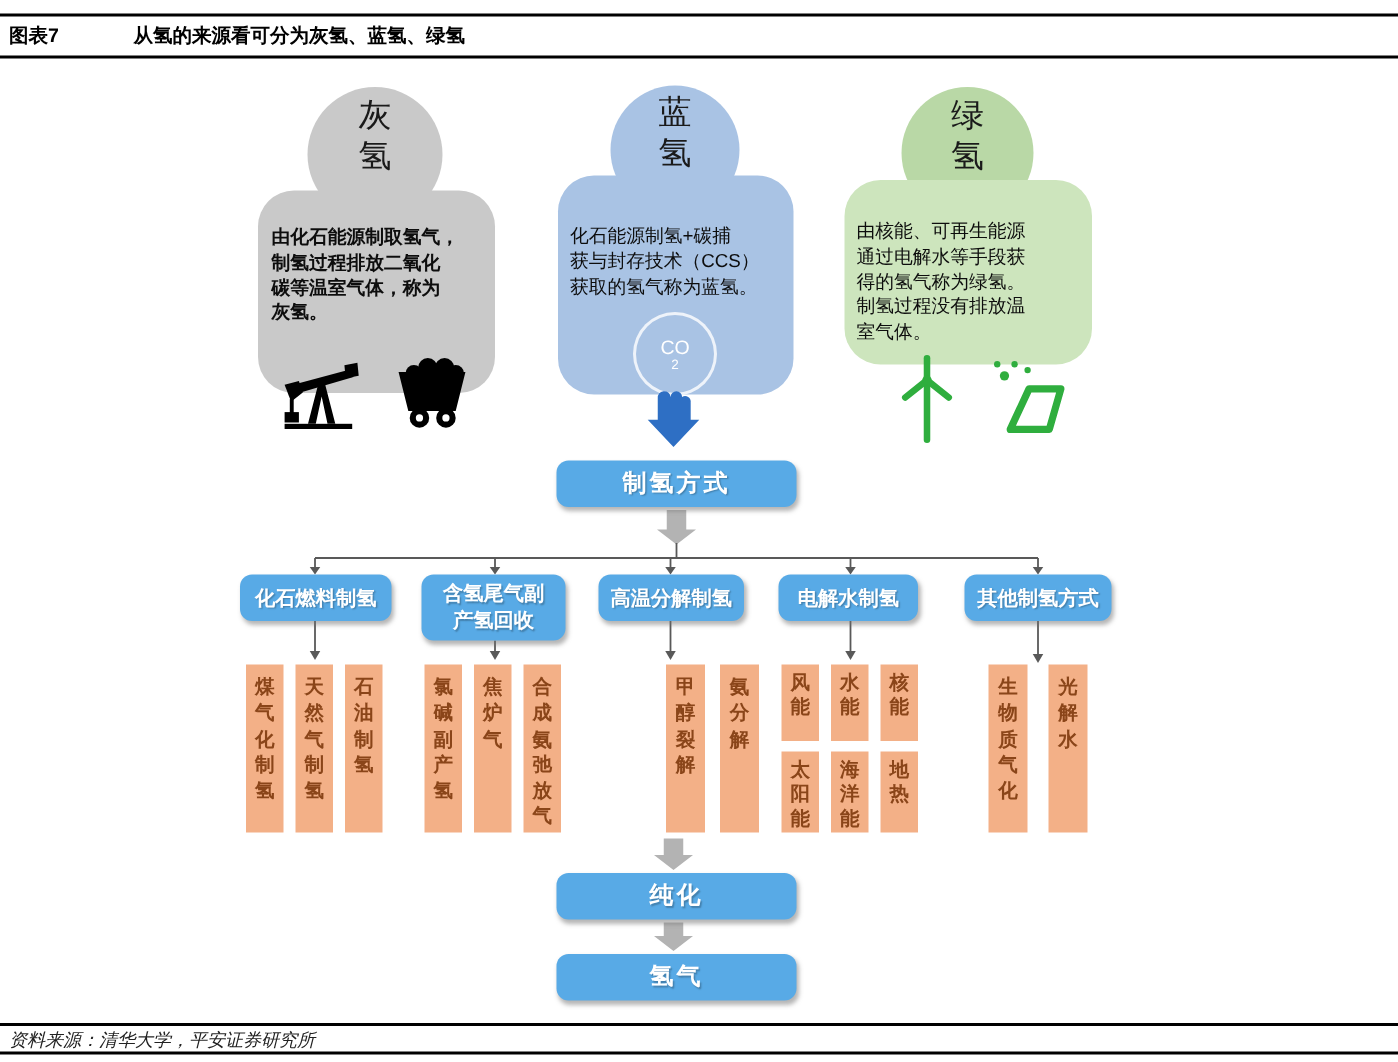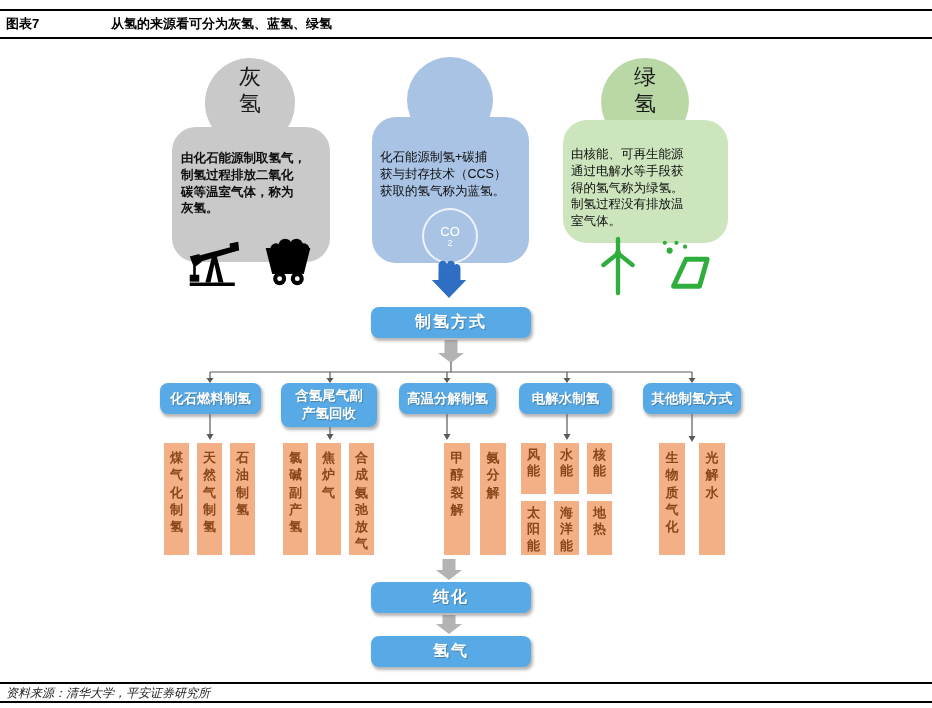--- a/index.html
+++ b/index.html
@@ -2,21 +2,21 @@
 <html style="--gray-blob: #c9c9c9; --blue-blob: #a9c3e4; --green-blob: #cde5bd; --green-circle: #b9d8a6; --flow-box: #58aae6; --leaf-box: #f3b087; --leaf-text: #8a4519; --block-arrow: #b3b3b3; --connector: #595959; --icon-green: #2fae3e; --hand-blue: #2e6fc4; --icon-black: #000000;"><head>
 <meta charset="utf-8">
 <style>
   html,body{margin:0;padding:0;background:#fff;}
   .page{position:relative;width:932px;height:708px;background:#fff;overflow:hidden;
         font-family:"Liberation Sans",sans-serif;}
   
   .hrule{position:absolute;left:0;width:932px;background:#000;}
   .fig-header{position:absolute;top:13px;left:0;width:932px;height:24px;}
   .fig-label{position:absolute;left:6px;top:2px;font-size:13px;font-weight:bold;color:#000;}
-  .fig-title{position:absolute;left:111px;top:2px;font-size:13px;font-weight:bold;color:#000;}
+  .fig-title{position:absolute;left:89px;top:2px;font-size:13px;font-weight:bold;color:#000;}
   .src{position:absolute;left:6px;top:685px;font-family:"Liberation Serif",serif;
        font-style:italic;font-size:12px;color:#222;}
   
   .blob-circle{position:absolute;border-radius:50%;}
   .blob-square{position:absolute;border-radius:24px;}
   .blob-title{position:absolute;text-align:center;font-size:22px;line-height:1.22;color:#1a1a1a;}
   .blob-title span{display:block;width:1em;margin:0 auto;word-break:break-all;}
   .blob-desc{position:absolute;font-size:12.5px;line-height:1.34;color:#0d0d0d;white-space:pre-line;}
   .icon{position:absolute;}
   .co2-badge{position:absolute;left:422px;top:208px;width:52px;height:52px;border-radius:50%;
@@ -90,20 +90,23 @@
       <polygon points="4,14 52,14 45,42 11,42"></polygon>
       <circle cx="19" cy="47" r="7"></circle>
         <circle cx="38" cy="47" r="7"></circle>
       <circle cx="19" cy="47" r="2.6" fill="#fff"></circle>
         <circle cx="38" cy="47" r="2.6" fill="#fff"></circle>
     </g>
   </svg>
 
   <div class="blob-circle" style="left:407px;top:57px;width:86px;height:86px;background:var(--blue-blob);"></div>
   <div class="blob-square" style="left:372px;top:117px;width:157px;height:146px;background:var(--blue-blob);"></div>
+  <div class="blob-title" style="left:407px;top:62px;width:86px;">
+      <span>蓝氢</span>
+    </div>
   <div class="blob-desc" style="left:380px;top:149px;width:143px;">化石能源制氢+碳捕
 获与封存技术（CCS）
 获取的氢气称为蓝氢。</div>
   <div class="co2-badge">
     <span>CO</span>
     <span class="sub">2</span>
   </div>
   <svg class="icon" style="left:428px;top:256px;z-index:4;" width="42" height="44" viewBox="0 0 44 46">
     <path fill="var(--hand-blue)" d="M22 44 L4 25 H11 V10 a4.5 4.5 0 0 1 9 -1 a4 4 0 0 1 8 0 a4 4 0 0 1 6 4 V25 H40 Z"></path>
   </svg>

